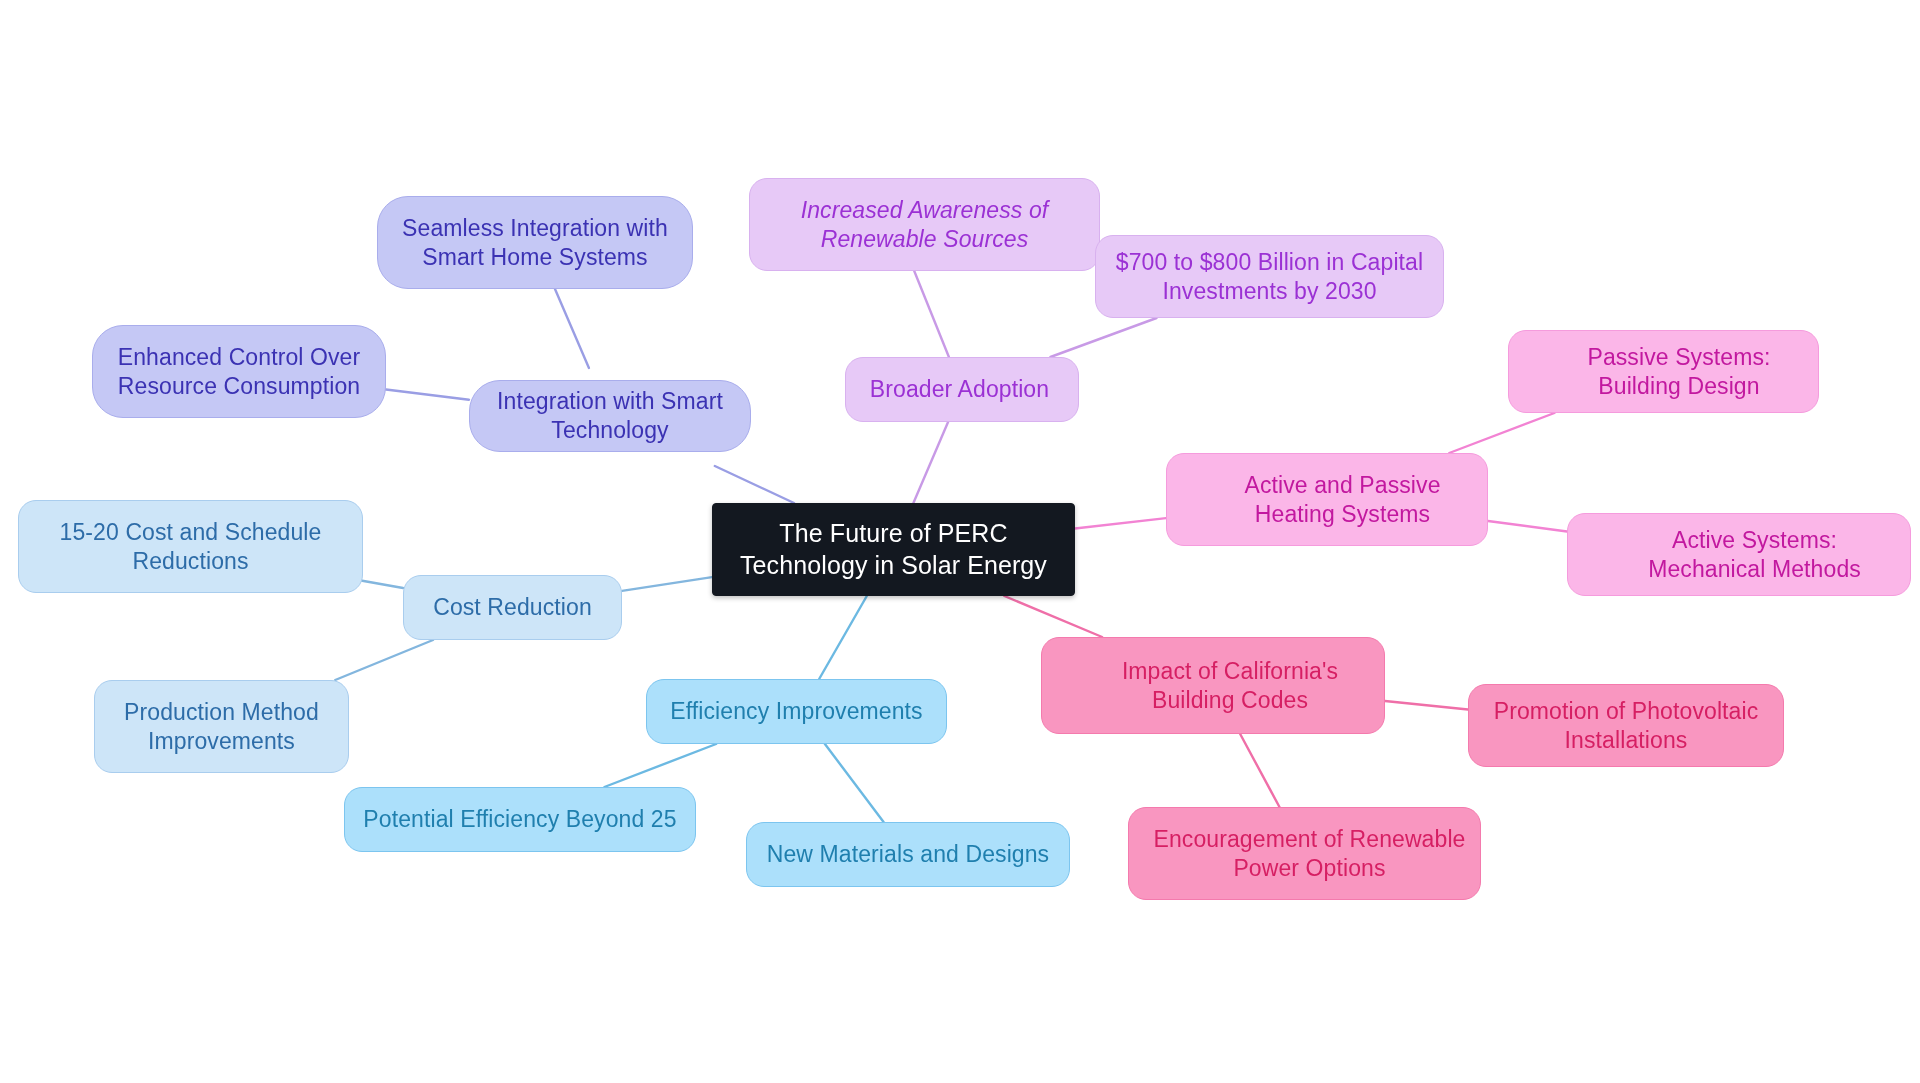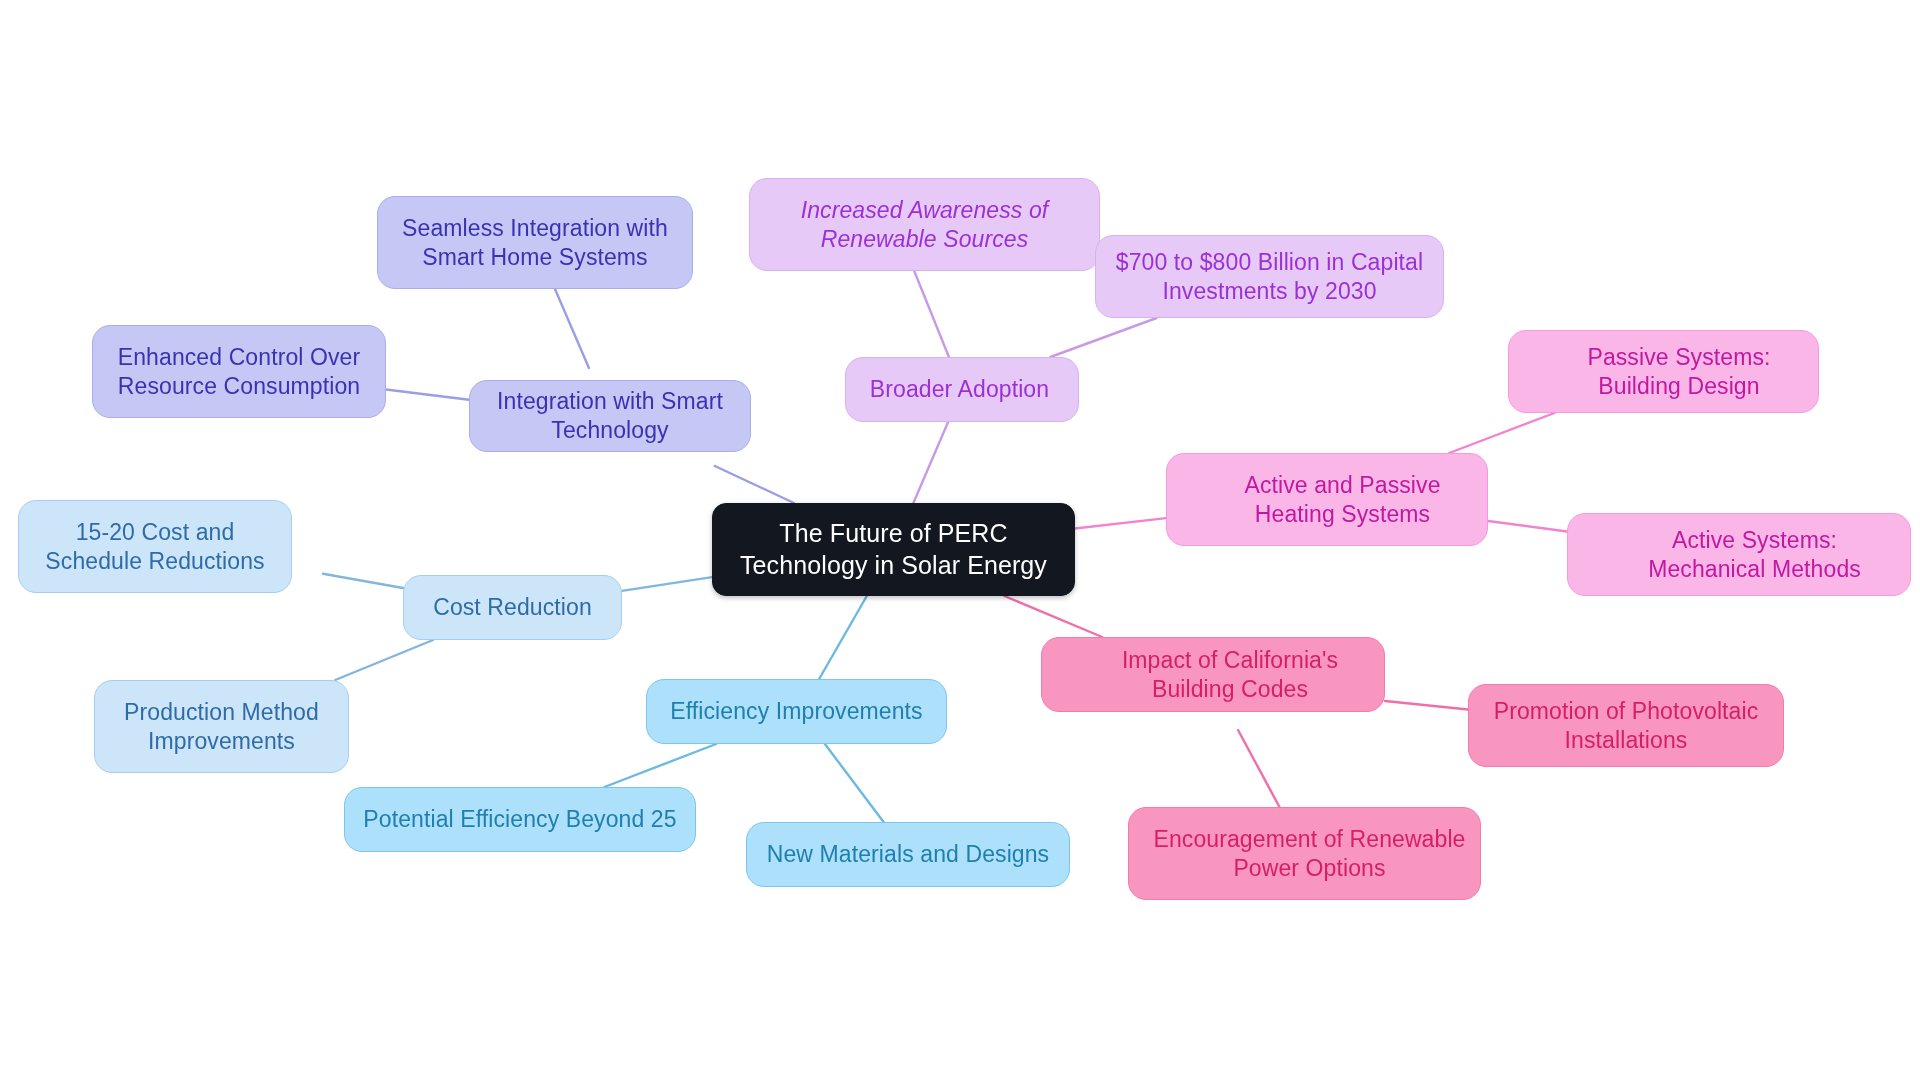--- a/index.html
+++ b/index.html
@@ -40,28 +40,29 @@
     line-height: 1.25;
     padding: 6px 14px;
     letter-spacing: 0.1px;
     z-index: 2;
   }
   .node-root {
     background: #131820;
     border-color: #131820;
     color: #ffffff;
     font-size: 25px;
-    border-radius: 14px;
+    border-radius: 4px;
     box-shadow: 0 2px 5px rgba(0,0,0,0.25);
   }
   .node-periwinkle {
     background: #c5c8f5;
     border-color: #a9adec;
     color: #3b32b3;
     font-size: 23px;
+    border-radius: 31px;
   }
   .node-lavender {
     background: #e7c9f7;
     border-color: #d8b1ef;
     color: #9b31d4;
     font-size: 23px;
   }
   .node-pinklight {
     background: #fbb6e8;
     border-color: #f59bdd;
@@ -116,23 +117,23 @@
       <div class="node node-root" style="left: 712px; top: 503px; width: 363px; height: 93px;">The Future of PERC Technology in Solar Energy</div>
       <div class="node node-periwinkle" style="left: 469px; top: 368px; width: 282px; height: 72px; margin-top: 12px;">Integration with Smart Technology</div>
       <div class="node node-periwinkle" style="left: 377px; top: 196px; width: 316px; height: 93px;">Seamless Integration with Smart Home Systems</div>
       <div class="node node-periwinkle" style="left: 92px; top: 325px; width: 294px; height: 93px;">Enhanced Control Over Resource Consumption</div>
       <div class="node node-lavender" style="left: 845px; top: 357px; width: 234px; height: 65px; padding-left: 9px;">Broader Adoption</div>
       <div class="node node-lavender" style="left: 749px; top: 178px; width: 351px; height: 93px; font-style: italic;">Increased Awareness of Renewable Sources</div>
       <div class="node node-lavender" style="left: 1095px; top: 235px; width: 349px; height: 83px;">$700 to $800 Billion in Capital Investments by 2030</div>
       <div class="node node-pinklight" style="left: 1166px; top: 453px; width: 322px; height: 93px;">Active and Passive Heating Systems</div>
       <div class="node node-pinklight" style="left: 1508px; top: 330px; width: 311px; height: 83px;">Passive Systems: Building Design</div>
       <div class="node node-pinklight" style="left: 1567px; top: 513px; width: 344px; height: 83px;">Active Systems: Mechanical Methods</div>
-      <div class="node node-pinkhot" style="left: 1041px; top: 637px; width: 344px; height: 75px; padding-left: 48px;">Impact of California's Building Codes</div>
+      <div class="node node-pinkhot" style="left: 1041px; top: 637px; width: 344px; height: 97px; padding-left: 48px;">Impact of California's Building Codes</div>
       <div class="node node-pinkhot" style="left: 1468px; top: 684px; width: 316px; height: 83px;">Promotion of Photovoltaic Installations</div>
       <div class="node node-pinkhot" style="left: 1128px; top: 807px; width: 353px; height: 93px; padding-left: 24px;">Encouragement of Renewable Power Options</div>
       <div class="node node-bluesky" style="left: 646px; top: 679px; width: 301px; height: 65px;">Efficiency Improvements</div>
       <div class="node node-bluesky" style="left: 344px; top: 787px; width: 352px; height: 65px;">Potential Efficiency Beyond 25</div>
       <div class="node node-bluesky" style="left: 746px; top: 822px; width: 324px; height: 65px;">New Materials and Designs</div>
       <div class="node node-bluepale" style="left: 403px; top: 575px; width: 219px; height: 65px;">Cost Reduction</div>
-      <div class="node node-bluepale" style="left: 18px; top: 500px; width: 274px; height: 93px;">15-20 Cost and Schedule Reductions</div>
+      <div class="node node-bluepale" style="left: 18px; top: 500px; width: 345px; height: 93px;">15-20 Cost and Schedule Reductions</div>
       <div class="node node-bluepale" style="left: 94px; top: 680px; width: 255px; height: 93px;">Production Method Improvements</div>
     </div>
 </div>
 
 </body></html>

